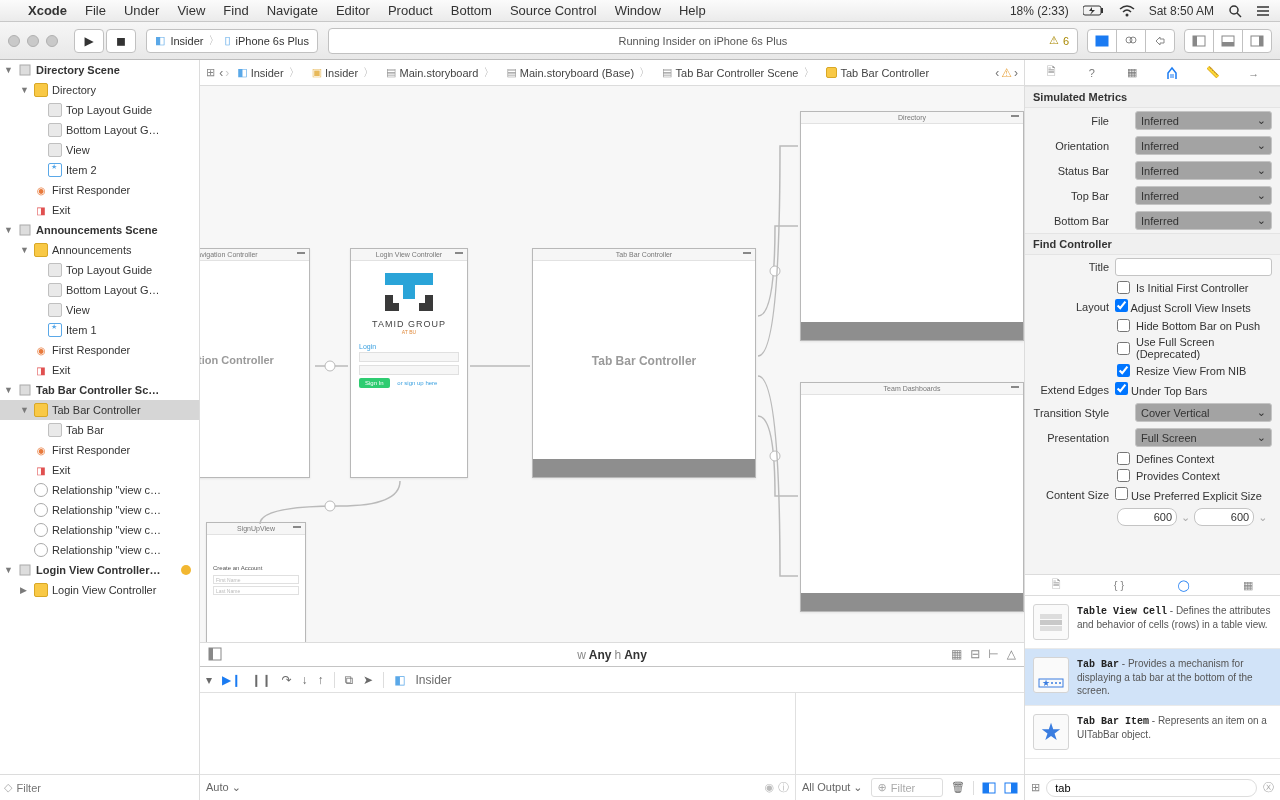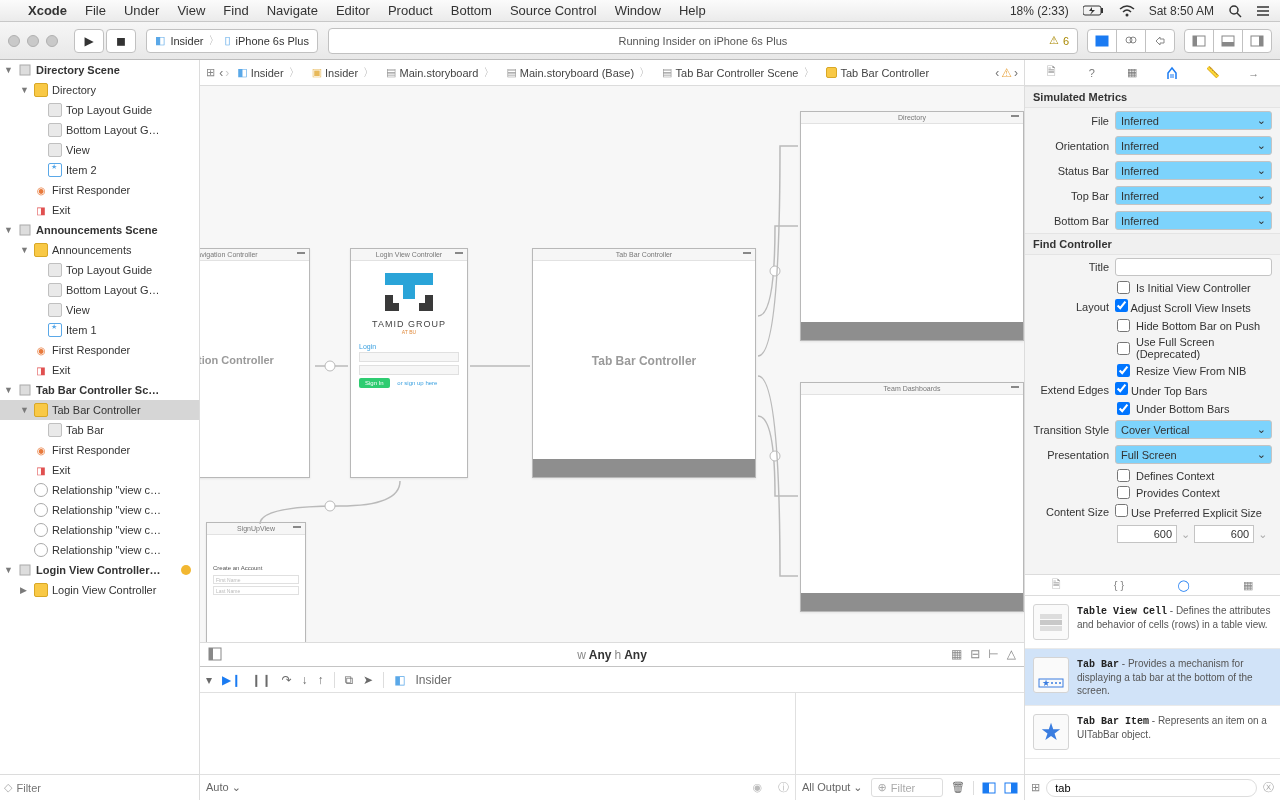--- a/index.html
+++ b/index.html
@@ -69,39 +69,39 @@
 
 
 .debug-area { height: 134px; border-top: 1px solid #c4c4c4; background: #fff; display:flex; flex-direction:column;}
 .dbg-toolbar { height: 26px; border-bottom: 1px solid #e0e0e0; display: flex; align-items: center; padding: 0 6px; gap: 10px; color:#6a6a6a; font-size:12px;}
 .dbg-toolbar .sep { width:1px; height:16px; background:#ddd;}
 .dbg-panes { flex:1; display:flex;}
 .dbg-left { width: 596px; border-right:1px solid #e0e0e0;}
 .dbg-right { flex:1; display:flex; flex-direction:column;}
 .dbg-right-top { flex:1;}
 .dbg-footer { height: 26px; border-top: 1px solid #e0e0e0; display:flex; align-items:center; padding:0 6px; gap:8px; font-size:11px; color:#666;}
-.dbg-left-footer { height:26px; border-top:1px solid #e0e0e0; display:flex; align-items:center; padding:0 6px; gap:16px; font-size:11px; color:#666;}
+.dbg-left-footer { height:26px; border-top:1px solid #e0e0e0; display:flex; align-items:center; padding:0 6px; gap:4px; font-size:11px; color:#666;}
 .dbg-filter { flex:1; border:1px solid #ddd; border-radius:3px; padding:2px 6px; font-size:11px; display:flex; align-items:center; gap:4px; color:#aaa;}
 .blue-ico { color:#1a7bf2;}
 
 
 .inspector { width: 256px; background: #f4f4f4; border-left: 1px solid #dcdcdc; display: flex; flex-direction: column; font-size: 11px; }
 .insp-tabs { height: 26px; border-bottom: 1px solid #dcdcdc; display: flex; align-items: center; justify-content: space-around; padding: 0 6px; color: #7a7a7a; background:#fff; }
 .insp-tabs span { width:16px; text-align:center;}
 .insp-tabs .active { color:#1a7bf2;}
 .insp-body { flex: 1; overflow: auto; padding: 0; }
 .insp-h { background:#f0f0f0; padding: 4px 8px; font-weight: 700; border-top:1px solid #e4e4e4; border-bottom:1px solid #e4e4e4; font-size:11px;}
 .form-row { display: flex; align-items: center; padding: 3px 8px; gap: 6px;}
 .form-row label { width: 76px; text-align: right; color: #333; font-size:11px;}
-.form-row .select { flex: 1; background: #7dd3fc; border: 1px solid #c4c4c4; border-radius: 3px; padding: 2px 5px; font-size:11px; display:flex; justify-content:space-between; align-items:center;}
+.form-row .select { flex: 1; background: #a3a3a3; border: 1px solid #c4c4c4; border-radius: 3px; padding: 2px 5px; font-size:11px; display:flex; justify-content:space-between; align-items:center;margin-left:20px;}
 .form-row .txt { flex: 1; background: #fff; border: 1px solid #c4c4c4; border-radius: 3px; padding: 2px 5px; height:18px;}
 .ck-row { display: flex; align-items: center; padding: 2px 8px 2px 92px; gap: 6px; font-size:11px;}
 .ck-row input { margin:0;}
 .sizer { display:flex; gap:4px; padding:3px 8px 3px 92px;}
-.sizer .num { width:60px; background:#fff; border:1px solid #c4c4c4; border-radius:0; padding:2px 4px; text-align:right; font-size:11px;}
+.sizer .num { width:60px; background:#fff; border:1px solid #c4c4c4; border-radius:8px; padding:2px 4px; text-align:right; font-size:11px;}
 .insp-mid-tabs { height:22px; border-top:1px solid #dcdcdc; border-bottom:1px solid #dcdcdc; display:flex; justify-content:space-around; align-items:center; background:#fff; color:#888;}
 .insp-mid-tabs .active{ color:#1a7bf2;}
 .lib-list { flex: 0 0 178px; overflow: auto; background: #fff; }
 .lib-item { display: flex; gap: 8px; padding: 8px; border-bottom: 1px solid #eaeaea; }
 .lib-item.sel { background: #d1e3f8; }
 .lib-icon { width: 36px; height: 36px; background:#fafafa; border:1px solid #d4d4d4; border-radius:3px; display:flex; align-items:center; justify-content:center; font-size:18px; color:#3a7de0;}
 .lib-txt { flex:1; font-size:10px; line-height:1.3; color:#555;}
 .lib-txt b { color:#222;font-family:Liberation Mono, monospace;}
 .lib-filter { height: 26px; border-top: 1px solid #dcdcdc; display:flex; align-items:center; padding:0 6px; gap:6px; background:#fff;}
 .lib-filter input { flex:1; border:1px solid #ddd; border-radius:10px; padding:2px 8px; font-size:11px; outline:none;}
@@ -634,45 +634,41 @@
           </div>
         </div>
 
       <div class="insp-h">Find Controller</div>
       <div class="form-row">
           <label>Title</label>
           <div class="txt"></div>
         </div>
       <div class="ck-row">
           <input type="checkbox" style="">
-          <span>Is Initial View Controller</span>
+          <span>Is Initial First Controller</span>
         </div>
       <div class="form-row">
           <label>Layout</label>
           <div style="flex:1"><input type="checkbox" checked="" style=""> <span>Adjust Scroll View Insets</span></div>
         </div>
       <div class="ck-row">
           <input type="checkbox" style="">
           <span>Hide Bottom Bar on Push</span>
         </div>
       <div class="ck-row">
           <input type="checkbox" style="">
           <span>Use Full Screen (Deprecated)</span>
         </div>
       <div class="ck-row">
           <input type="checkbox" checked="" style="">
           <span>Resize View From NIB</span>
         </div>
       <div class="form-row">
           <label>Extend Edges</label>
           <div style="flex:1"><input type="checkbox" checked="" style=""> <span>Under Top Bars</span></div>
-        </div>
-      <div class="ck-row">
-          <input type="checkbox" checked="" style="">
-          <span>Under Bottom Bars</span>
         </div>
       <div class="form-row">
           <label>Transition Style</label>
           <div class="select">
             <span>Cover Vertical</span>
             <span>⌄</span>
           </div>
         </div>
       <div class="form-row">
           <label>Presentation</label>

